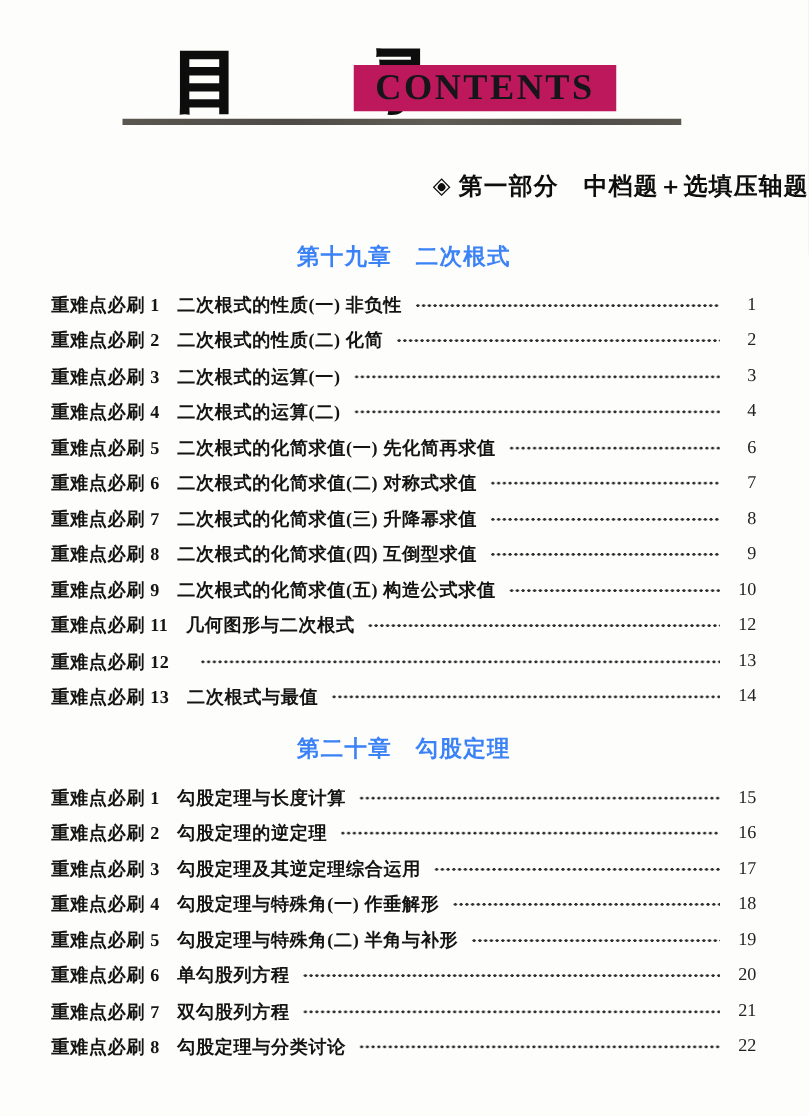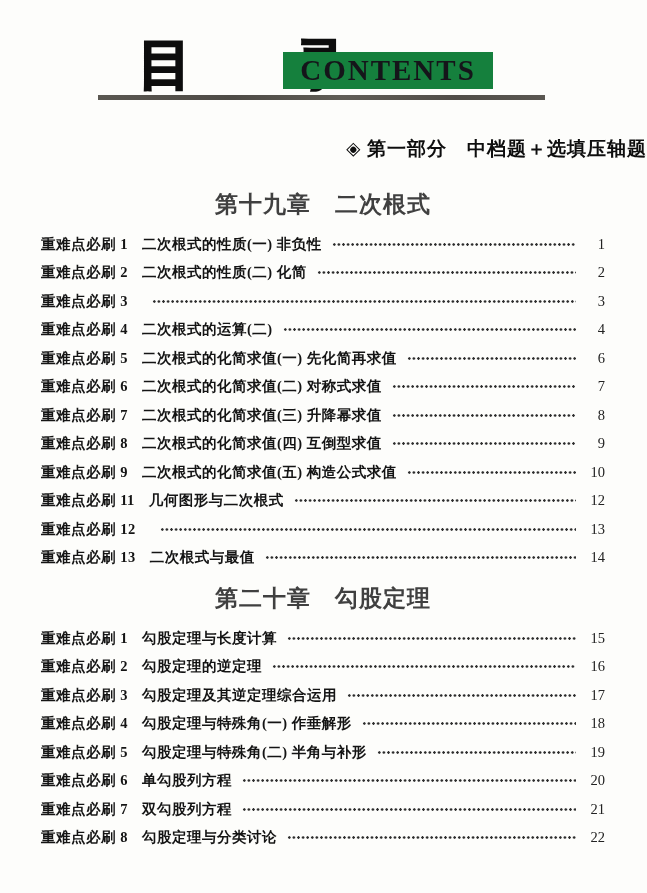--- a/index.html
+++ b/index.html
@@ -21,21 +21,21 @@
     font-size:54px; line-height:58px;
     font-weight:900;
     letter-spacing:24px;
     color:#0d0d0d;
     -webkit-text-stroke:2px #0d0d0d;
     white-space:nowrap;
   }
   .title-en-box {
     position:absolute; left:283px; top:52px;
     width:210px; height:37px;
-    background:#15803d;
+    background:#be185d;
     text-align:center; line-height:37px;
     font-family:"Liberation Serif","DejaVu Serif",serif;
     font-weight:bold; font-size:29px; letter-spacing:2px;
     color:#15151a;
   }
   .header-rule {
     position:absolute; left:98px; top:95px;
     width:447px; height:5px;
     background:linear-gradient(90deg,#5a5751,#4e4b46 30%,#605d56 55%,#504d48 80%,#5a5751);
   }
@@ -58,22 +58,22 @@
     content:""; position:absolute; inset:1.2px;
     background:#0e0e0e; border-radius:50%;
   }
 
   
   .content {
     position:absolute; top:194px; left:41px; right:42px;
   }
   .chapter-title {
     text-align:center;
-    font-size:23px; line-height:22px; font-weight:bold;
-    letter-spacing:1px; color:#404040;
+    font-size:18px; line-height:22px; font-weight:bold;
+    letter-spacing:1px; color:#3b82f6;
     margin-bottom:14px;
   }
   .chapter + .chapter { margin-top:16px; }
 
   .toc-row {
     height:28.5px;
     display:flex; align-items:center;
     font-size:14.5px; font-weight:bold; color:#141414;
     white-space:nowrap;
   }
@@ -116,20 +116,21 @@
 
   <div class="toc-row">
     <span class="entry-label">重难点必刷 2</span>
     <span class="entry-title">二次根式的性质(二) 化简</span>
     <span class="dot-leader"></span>
     <span class="entry-page">2</span>
   </div>
 
   <div class="toc-row">
     <span class="entry-label">重难点必刷 3</span>
+    <span class="entry-title">二次根式的运算(一)</span>
     <span class="dot-leader"></span>
     <span class="entry-page">3</span>
   </div>
 
   <div class="toc-row">
     <span class="entry-label">重难点必刷 4</span>
     <span class="entry-title">二次根式的运算(二)</span>
     <span class="dot-leader"></span>
     <span class="entry-page">4</span>
   </div>

